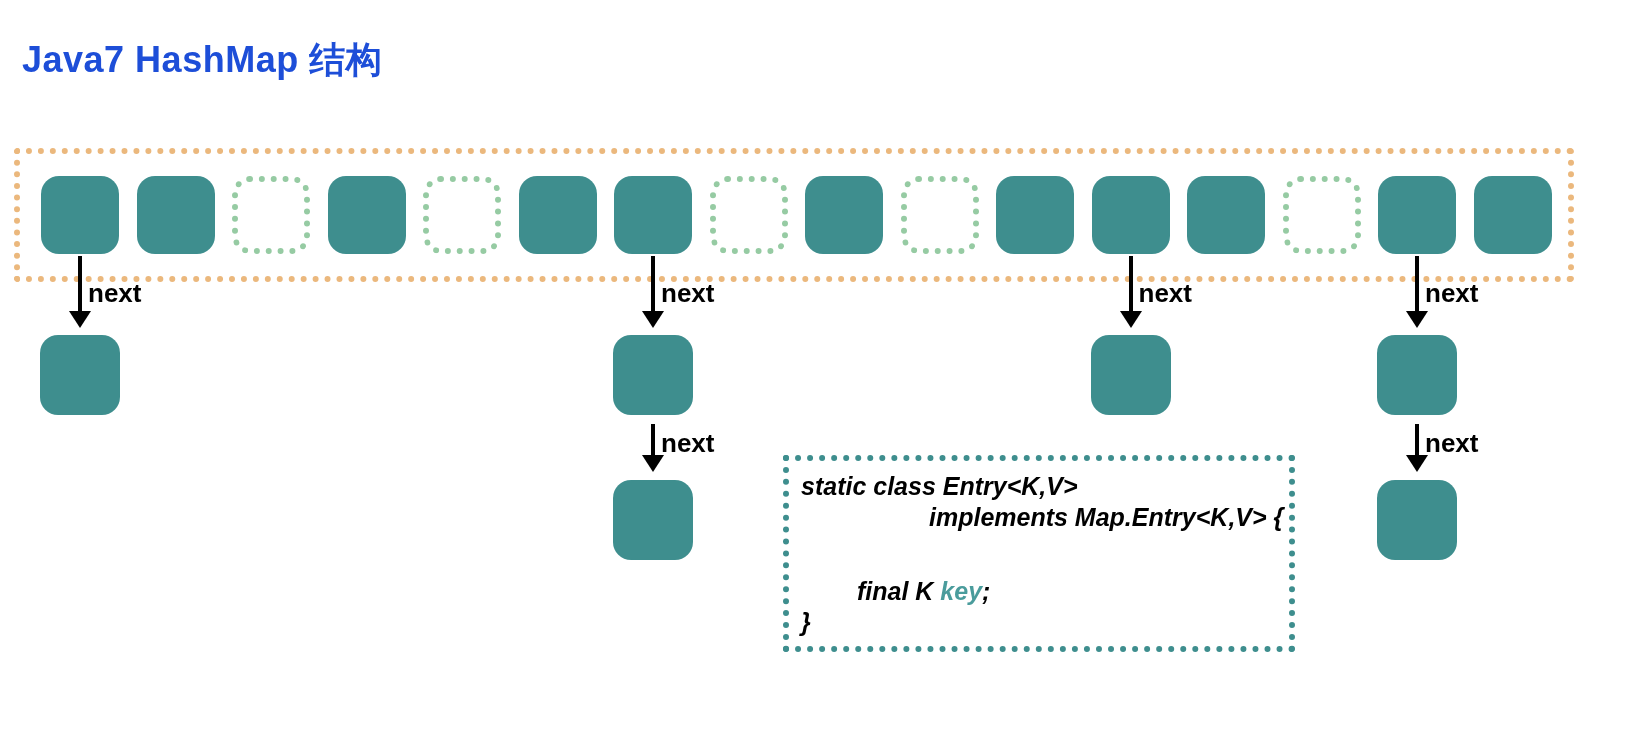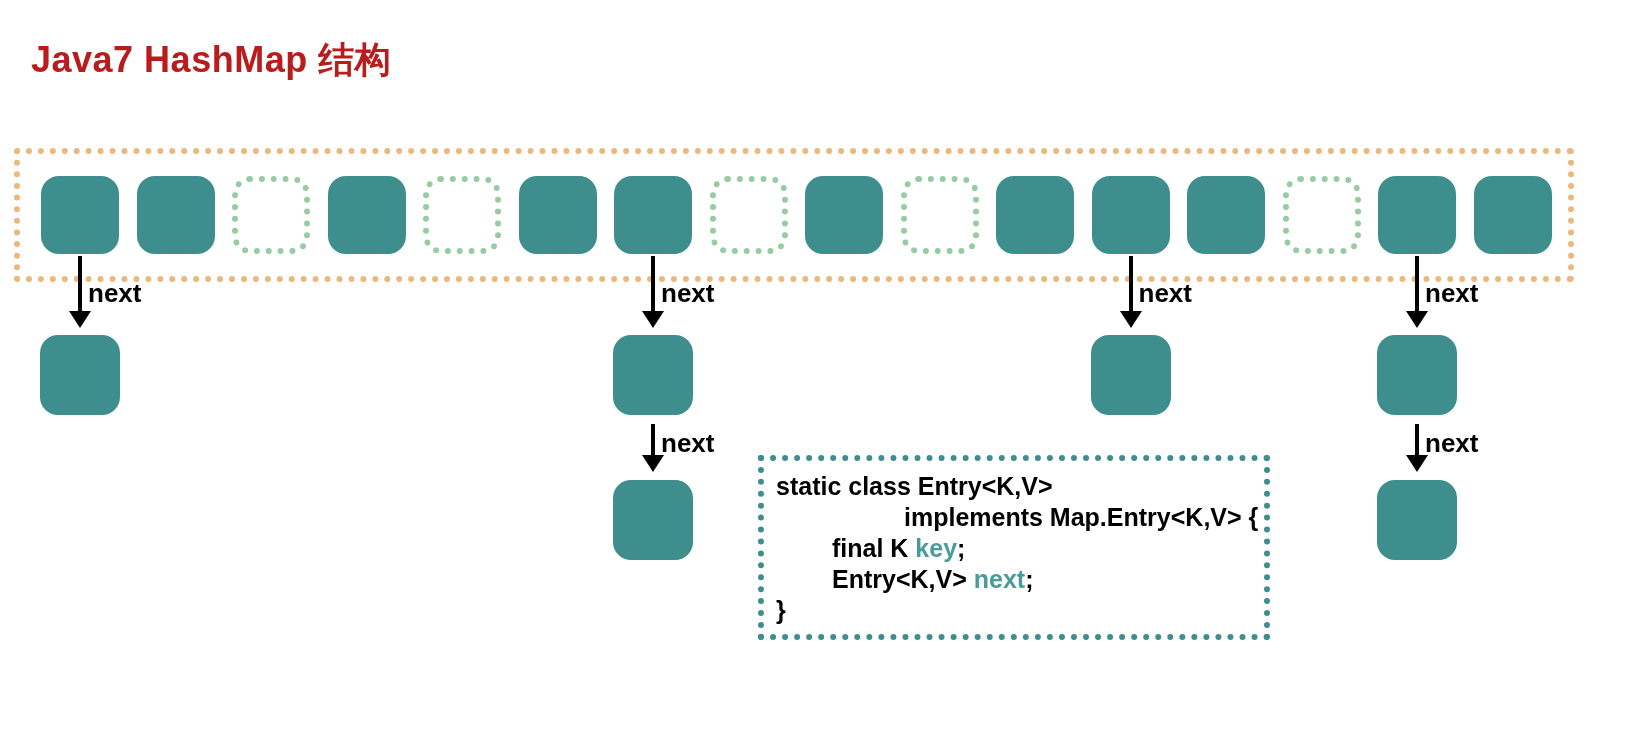--- a/index.html
+++ b/index.html
@@ -9,25 +9,25 @@
     width: 1636px; height: 742px;
     background: #ffffff;
     position: relative;
     overflow: hidden;
     font-family: "Liberation Sans", sans-serif;
   }
   .canvas { position: absolute; inset: 0; }
 
   .title {
     position: absolute;
-    left: 31px; top: 36px;
+    left: 22px; top: 36px;
     margin: 0;
     font-size: 36px;
     font-weight: bold;
-    color: #b91c1c;
+    color: #1d4ed8;
     letter-spacing: 0.5px;
   }
 
   
   .bucket-array {
     position: absolute;
     left: 14px; top: 148px;
     width: 1560px; height: 134px;
     box-sizing: border-box;
     border: 6px dotted var(--array-border, #EBB87D);
@@ -69,35 +69,36 @@
   .chain-node {
     position: absolute;
     width: 80px; height: 80px;
     border-radius: 18px;
     background: var(--node-fill, #3E8E8E);
   }
 
   
   .code-box {
     position: absolute;
-    left: 758px; top: 455px;
+    left: 783px; top: 455px;
     width: 512px;
     box-sizing: border-box;
     border: 6px dotted var(--code-border, #3E8E8E);
     background: #fff;
     padding: 10px 8px 8px 12px;
+    font-style: italic;
   }
   .code-line {
     font-size: 25px;
     font-weight: bold;
     line-height: 31px;
     white-space: nowrap;
     color: #000;
   }
-  .code-line.ind1 { padding-left: 56px; }
+  .code-line.ind1 { padding-left: 56px; margin-top: 43px; }
   .code-line.ind2 { padding-left: 128px; }
   .kw { color: var(--keyword, #4A9C9C); }
 </style>
 </head>
 <body>
 
 <div class="canvas">
   <h1 class="title">Java7 HashMap 结构</h1>
 
   <div class="bucket-array" id="bucketArray">
@@ -137,16 +138,15 @@
       <div class="chain-node" style="left: 1377px; top: 335px;"></div>
       <div class="arrow" style="left: 1415px; top: 424px; height: 32px;"></div>
       <div class="next-label" style="left: 1425px; top: 430px;">next</div>
       <div class="chain-node" style="left: 1377px; top: 480px;"></div>
     </div>
 
   <div class="code-box" id="codeBox">
       <div class="code-line"><span class="plain">static class Entry&lt;K,V&gt;</span></div>
       <div class="code-line ind2"><span class="plain">implements Map.Entry&lt;K,V&gt; {</span></div>
       <div class="code-line ind1"><span class="plain">final K </span><span class="kw">key</span><span class="plain">;</span></div>
-      <div class="code-line ind1"><span class="plain">Entry&lt;K,V&gt; </span><span class="kw">next</span><span class="plain">;</span></div>
       <div class="code-line"><span class="plain">}</span></div>
     </div>
 </div>
 
 </body></html>

